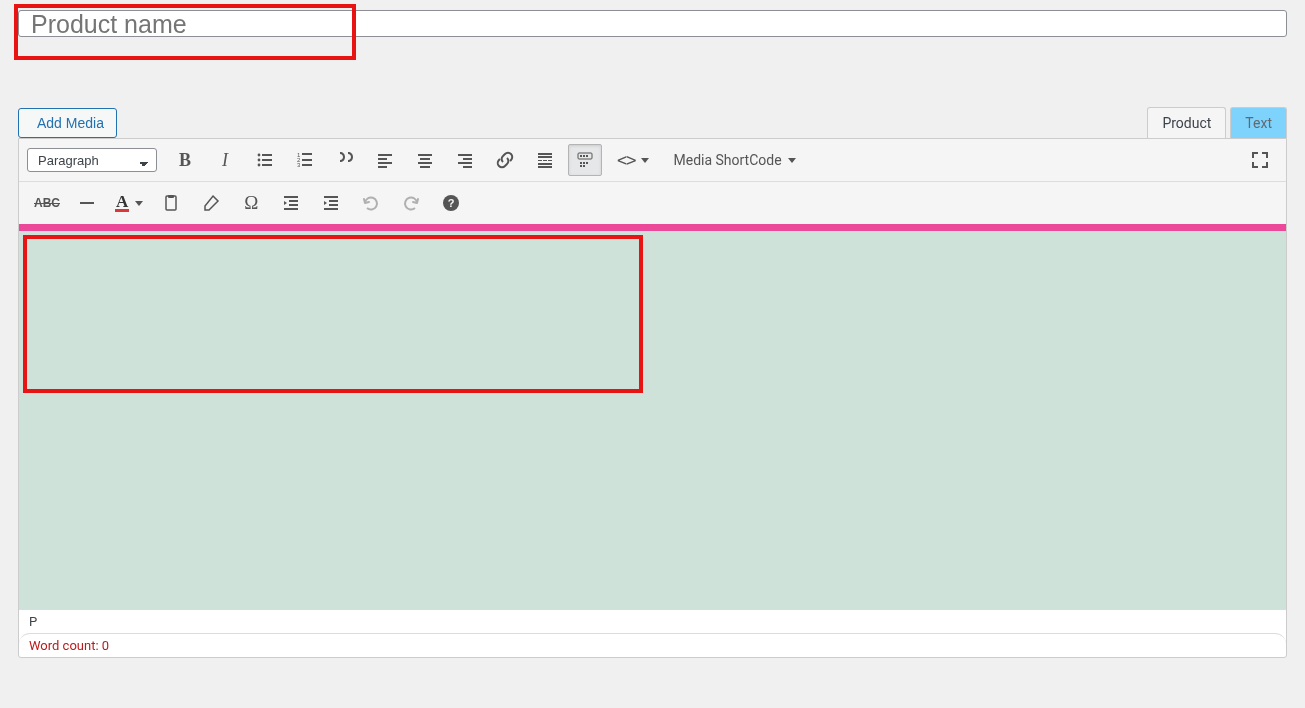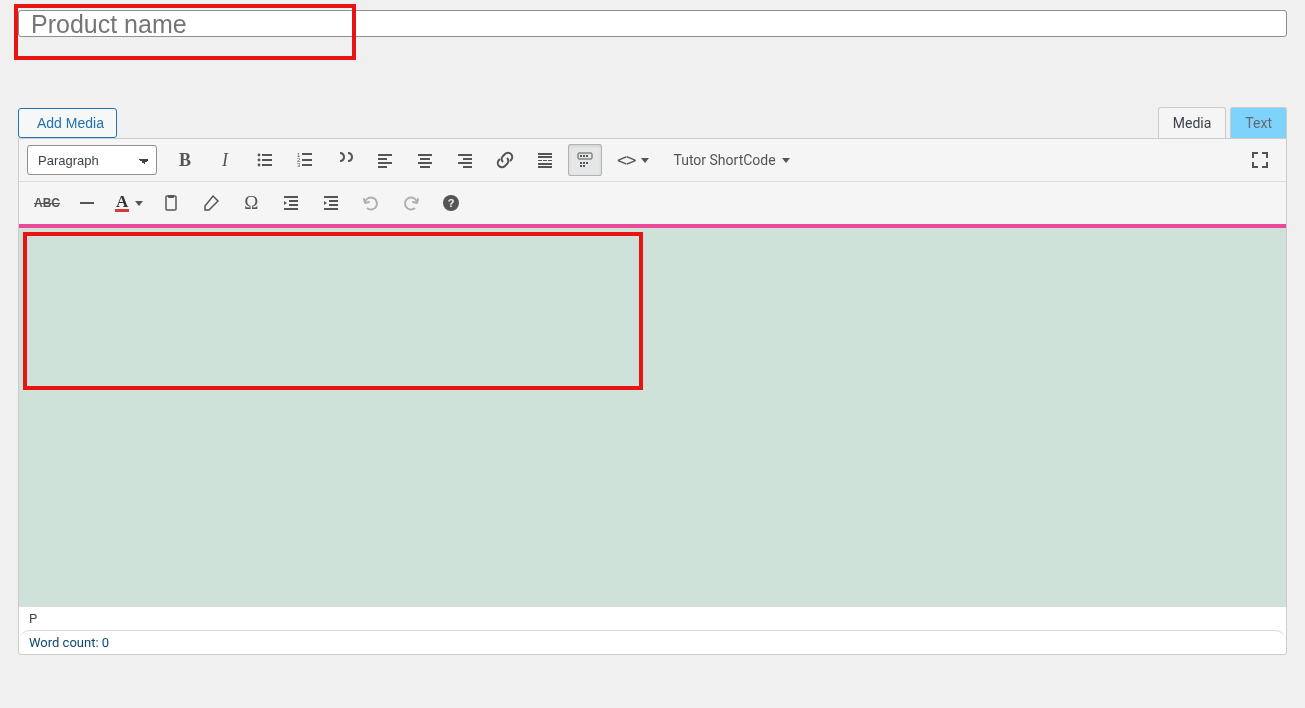--- a/index.html
+++ b/index.html
@@ -75,23 +75,23 @@
   .toolbar {
     background: #f5f5f5;
     border-bottom: 1px solid #dcdcde;
     padding: 4px 8px;
     display: flex;
     align-items: center;
     flex-wrap: wrap;
     gap: 0;
     position: relative;
   }
-  .toolbar.row2 { border-bottom: 4px solid #ec4899; align-items: flex-end; }
+  .toolbar.row2 { border-bottom: 7px solid #ec4899; align-items: flex-end; }
   .tb-select {
-    height: 30px;
+    height: 24px;
     min-width: 130px;
     padding: 0 26px 0 10px;
     border: 1px solid #8c8f94;
     border-radius: 3px;
     background: #fff;
     font-size: 13px;
     color: #3c434a;
     appearance: none;
     background-image: linear-gradient(45deg, transparent 50%, #3c434a 50%), linear-gradient(135deg, #3c434a 50%, transparent 50%);
     background-position: right 12px top 13px, right 7px top 13px;
@@ -159,21 +159,21 @@
     border-top: 1px solid #dcdcde;
     padding: 4px 10px;
     font-size: 13px;
     color: #3c434a;
   }
   .status-wc {
     background: #fff;
     border-top: 1px solid #dcdcde;
     padding: 4px 10px;
     font-size: 13px;
-    color: #0c4a6e;
+    color: #b91c1c;
     border-radius: 11px;
   }
   .bold { font-weight: bold; font-family: Georgia, serif; }
   .italic { font-style: italic; font-family: Georgia, serif; }
 </style>
 </head>
 <body>
 
 <div class="wrap">
   <div class="title-row">
@@ -185,21 +185,21 @@
     <div class="upper-bar">
       <button class="add-media-btn">
         <span class="media-icon">
           <svg viewBox="0 0 20 20" fill="#2271b1">
               <path d="M13 11V4l5-1v6.5a2 2 0 1 1-2-2V5.8l-1 .2V12a2 2 0 1 1-2-2v1zM2 6a2 2 0 0 1 2-2h5a2 2 0 0 1 2 2v7a2 2 0 0 1-2 2H4a2 2 0 0 1-2-2V6zm4.5 6A2 2 0 1 0 6.5 8a2 2 0 0 0 0 4z"></path>
             </svg>
         </span>
         <span>Add Media</span>
       </button>
       <div class="editor-tabs">
-        <div class="editor-tab active">Media</div>
+        <div class="editor-tab active">Product</div>
         <div class="editor-tab">Text</div>
       </div>
     </div>
 
     <div class="tb-wrap">
 
       <div class="toolbar">
         <select class="tb-select">
           <option>Paragraph</option>
         </select>
@@ -304,21 +304,21 @@
               </svg>
           </span>
         </button>
 
         <div class="tb-dropdown">
           <span class="codebrace">&lt;&gt;</span>
           <span class="caret"></span>
         </div>
 
         <div class="tb-dropdown">
-          <span>Tutor ShortCode</span>
+          <span>Media ShortCode</span>
           <span class="caret"></span>
         </div>
 
         <div class="tb-spacer"></div>
         <div class="tb-right">
           <button class="tb-btn">
             <span>
               <svg viewBox="0 0 20 20" fill="none" stroke="#555" stroke-width="2">
                   <path d="M3 8V3h5M17 8V3h-5M3 12v5h5M17 12v5h-5"></path>
                 </svg>

